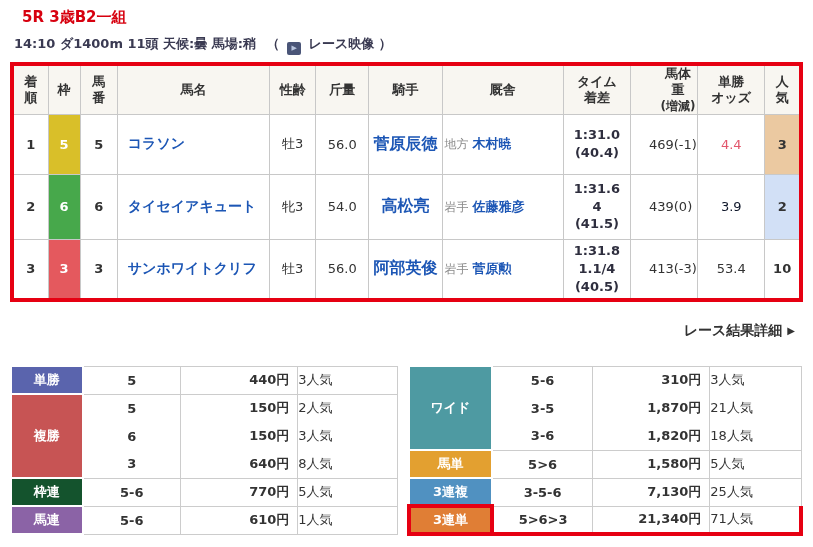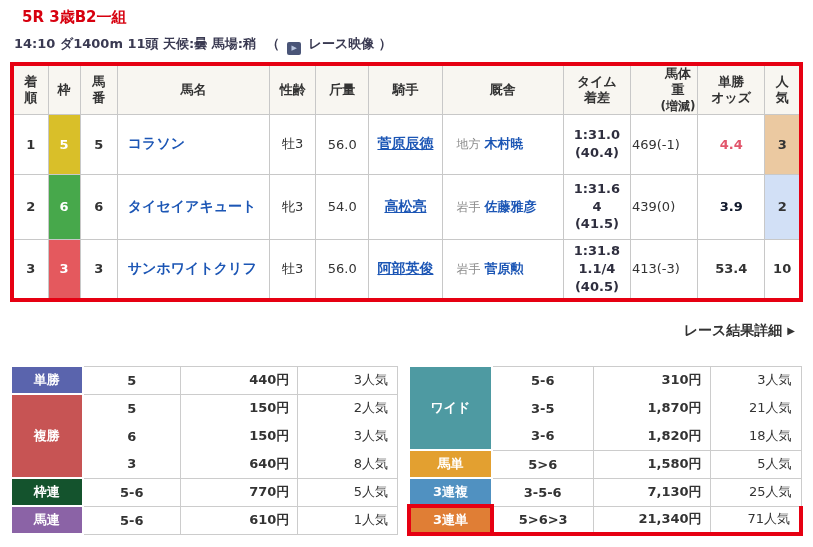--- a/index.html
+++ b/index.html
@@ -42,27 +42,27 @@
   .c-name{width:152px;} .c-sexage{width:46px;} .c-weight{width:53px;}
   .c-jockey{width:73px;} .c-stable{width:121px;} .c-time{width:67px;}
   .c-hweight{width:67px;padding-left:28px;} .c-odds{width:67px;} .c-pop{width:36px;}
   .results td.pos { font-weight:bold; }
   .results td.waku { color:#fff; font-weight:bold; }
   .results td.num { font-weight:bold; }
   .results td.name { text-align:left; padding-left:10px; }
   .results td.name a, .results a.link {
     color:#1c56b5; font-weight:bold; text-decoration:none; font-size:14px; cursor:pointer;
   }
-  .results td.jockey a { font-size:14px;text-decoration:underline; }
-  .results td.stable { text-align:left; padding-left:14px; }
+  .results td.jockey a { font-size:16px; }
+  .results td.stable { text-align:left; padding-left:2px; }
   .results td.stable .region { color:#8a8a8a; font-size:12px; margin-right:4px; font-weight:normal; }
   .results td.stable a { font-size:13px; }
   .results td.time { font-weight:bold; color:#2e2e3e; line-height:1.35; }
-  .results td.hweight { text-align:left; padding-left:1px; }
-  .results td.odds { font-weight:bold;margin-left:26px; }
+  .results td.hweight { text-align:left; padding-left:18px; }
+  .results td.odds { font-weight:normal;margin-left:26px; }
   .results td.pop { font-weight:bold; }
   .hdr-sub { font-size:12px; }
 
   .detail-link {
     position:absolute; top:322px; right:18px;
     font-size:14px; font-weight:bold; color:#333; cursor:pointer;
   }
   .detail-link .arrow { font-size:10px; margin-left:5px; vertical-align:1px; }
 
   
@@ -73,21 +73,21 @@
   .payouts-left  { left:10px;  width:388px; }
   .payouts-right { left:407px; width:396px; }
   .payouts th.ptype {
     color:#fff; font-weight:bold; text-align:center;
     border:2px solid #fff; font-size:13px;
   }
   .payouts td { border-left:1px solid #ccc; height:28px; }
   .payouts tr.gfirst td { border-top:1px solid #ccc; }
   .payouts td.combo { text-align:center; font-weight:bold; width:98px; }
   .payouts td.amount { text-align:right; padding-right:8px; font-weight:bold; width:118px; }
-  .payouts td.popl { text-align:right; padding-right:9px; width:100px;margin-top:42px; }
+  .payouts td.popl { padding-right:24px; width:100px;margin-top:42px; }
   .payouts-left th.ptype { width:72px; }
   .payouts-right th.ptype { width:84px; }
   .payouts-right td.combo { width:102px; }
   .payouts-right td.popl { width:92px; }
   
   tr.hl th.ptype { border:4px solid #e60012; }
   tr.hl td { border-top:4px solid #e60012; border-bottom:4px solid #e60012; }
   tr.hl td.popl { border-right:4px solid #e60012; }
 </style>
 </head>

